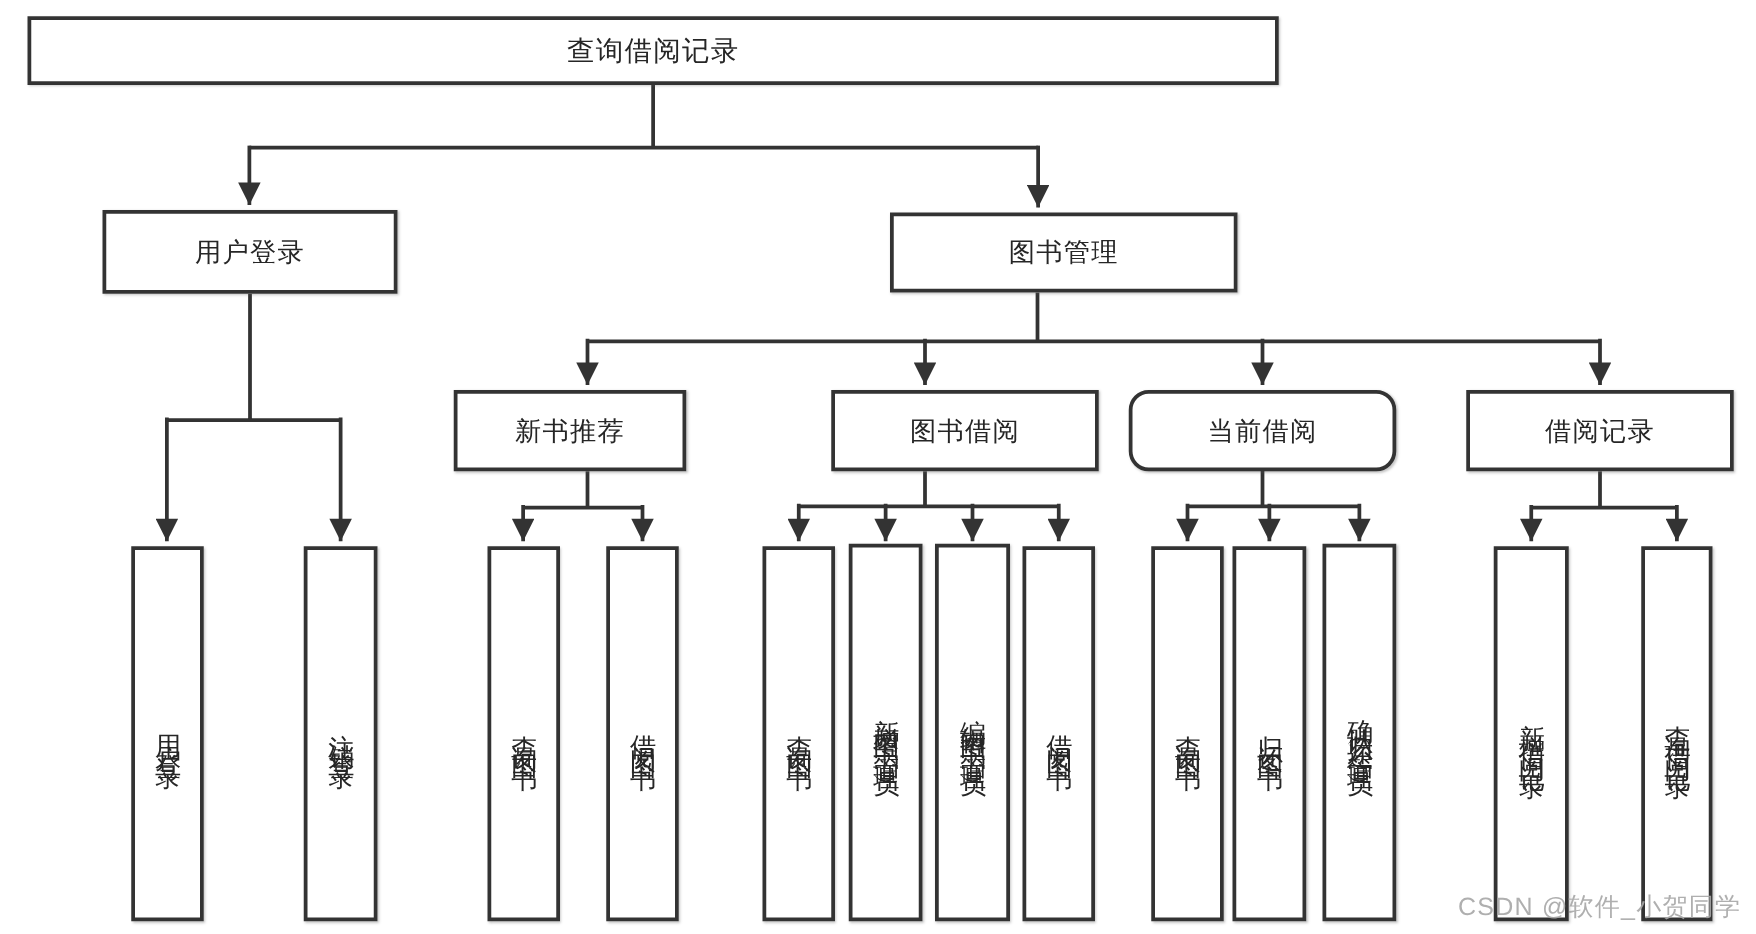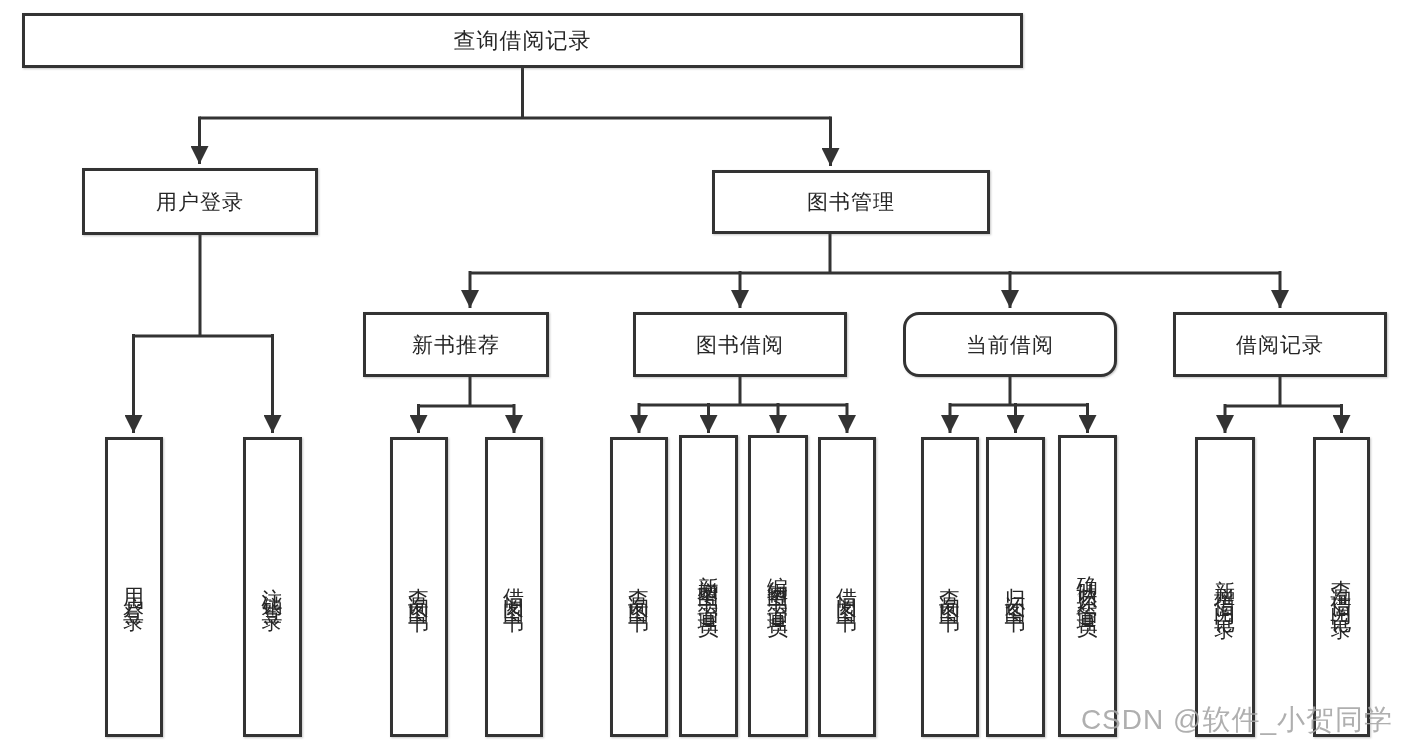--- a/index.html
+++ b/index.html
@@ -37,21 +37,21 @@
     writing-mode: vertical-rl;
     text-orientation: mixed;
     letter-spacing: 8px;
     font-size: 21px;
     line-height: 1;
   }
   .watermark {
     position: absolute;
     right: 12px;
     bottom: 8px;
-    font-size: 28px;
+    font-size: 20px;
     color: rgba(166,166,166,0.9);
     letter-spacing: 1px;
     z-index: 6;
     white-space: nowrap;
   }
 </style>
 </head>
 <body>
 
 <div id="canvas">
@@ -98,21 +98,21 @@
       <line x1="1341.5" y1="404" x2="1341.5" y2="433" marker-end="url(#arrow)"></line>
     </g>
   </svg>
 
   <div class="box hbox" style="left:22px; top:13px; width:1001px; height:55px; font-size:22px;">查询借阅记录</div>
 
   <div class="box hbox" style="left:82px; top:168px; width:236px; height:67px;">用户登录</div>
   <div class="box hbox" style="left:712px; top:170px; width:278px; height:64px;">图书管理</div>
 
   <div class="box hbox" style="left:363px; top:312px; width:186px; height:65px;">新书推荐</div>
-  <div class="box hbox" style="left:633px; top:312px; width:214px; height:65px;">图书借阅</div>
+  <div class="box hbox" style="left:665px; top:312px; width:214px; height:65px;">图书借阅</div>
   <div class="box hbox" style="left:903px; top:312px; width:214px; height:65px;border-radius:16px;">当前借阅</div>
   <div class="box hbox" style="left:1173px; top:312px; width:214px; height:65px;">借阅记录</div>
 
   <div class="box vbox" style="left:105px; top:437px; width:58px; height:300px;">用户登录</div>
   <div class="box vbox" style="left:243px; top:437px; width:59px; height:300px;">注销登录</div>
 
   <div class="box vbox" style="left:390px; top:437px; width:58px; height:300px;">查询图书</div>
   <div class="box vbox" style="left:485px; top:437px; width:58px; height:300px;">借阅图书</div>
 
   <div class="box vbox" style="left:610px; top:437px; width:58px; height:300px;">查询图书</div>

